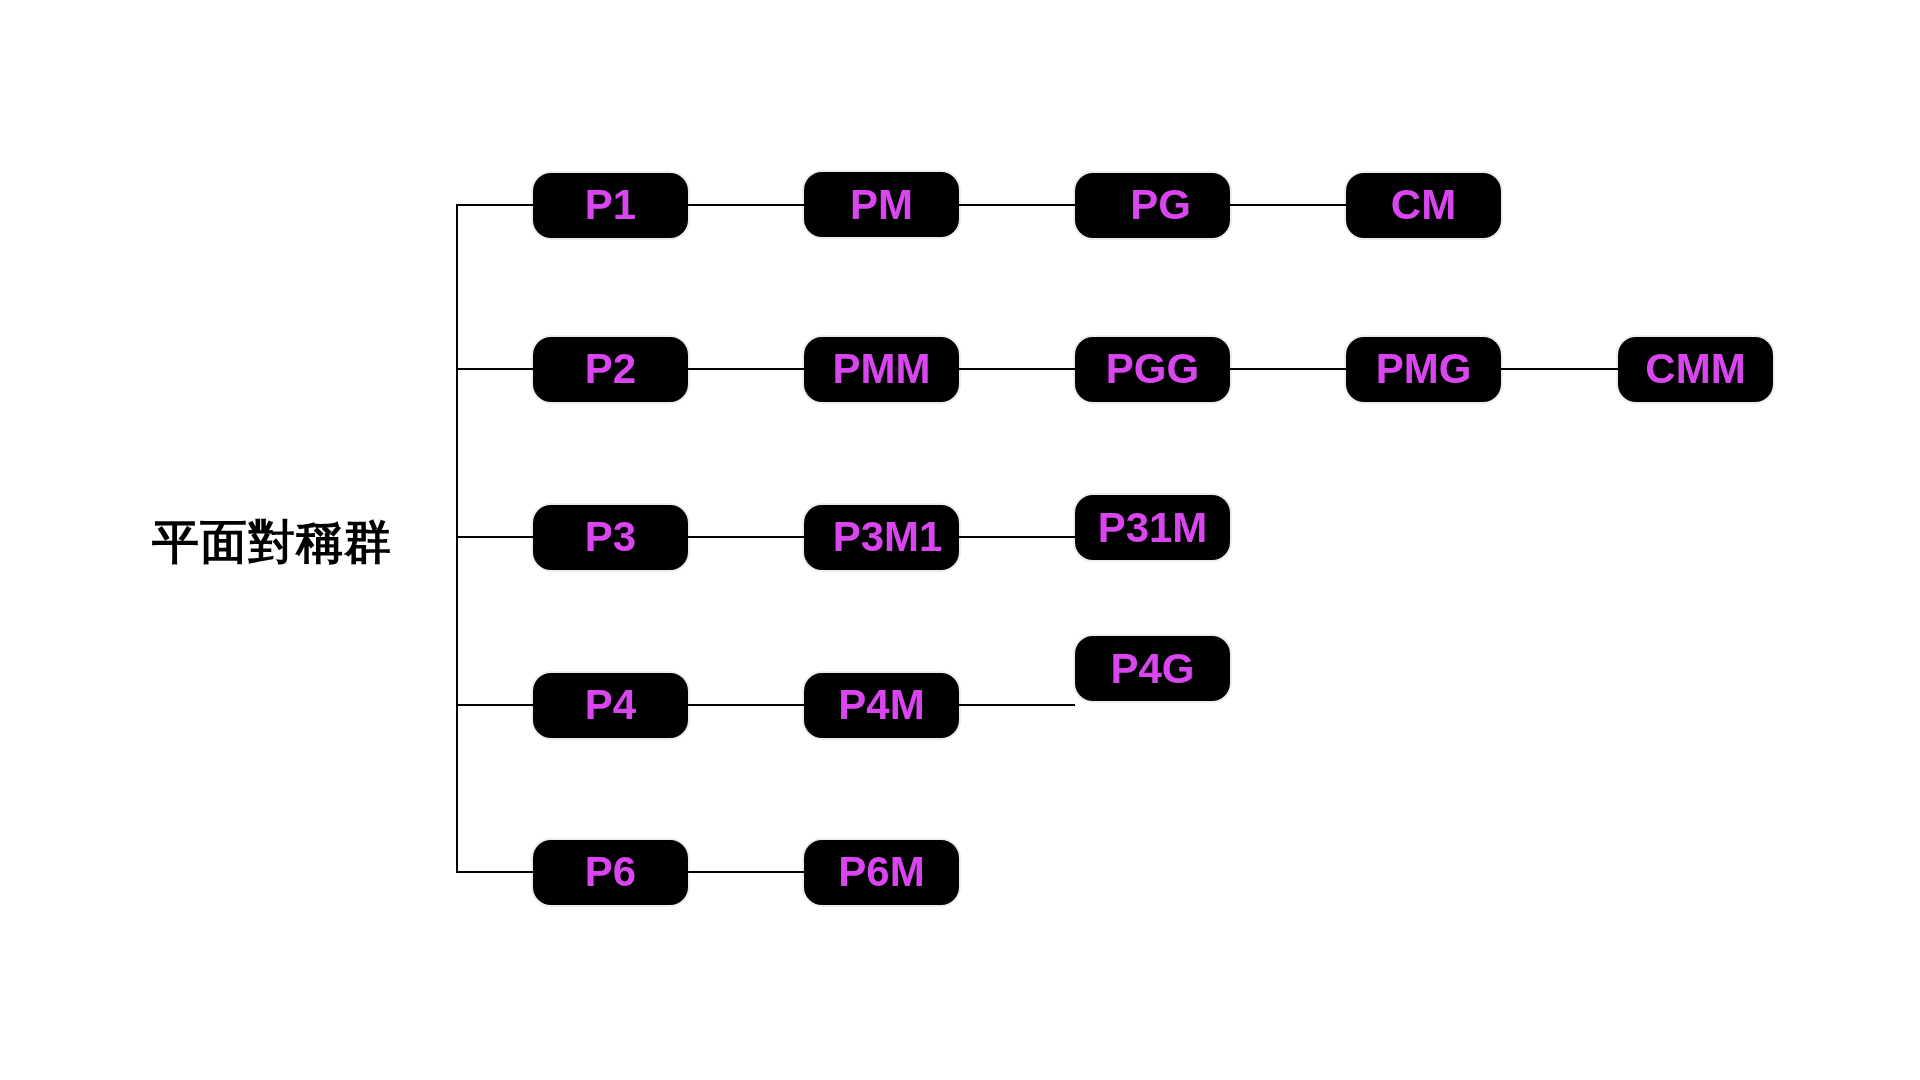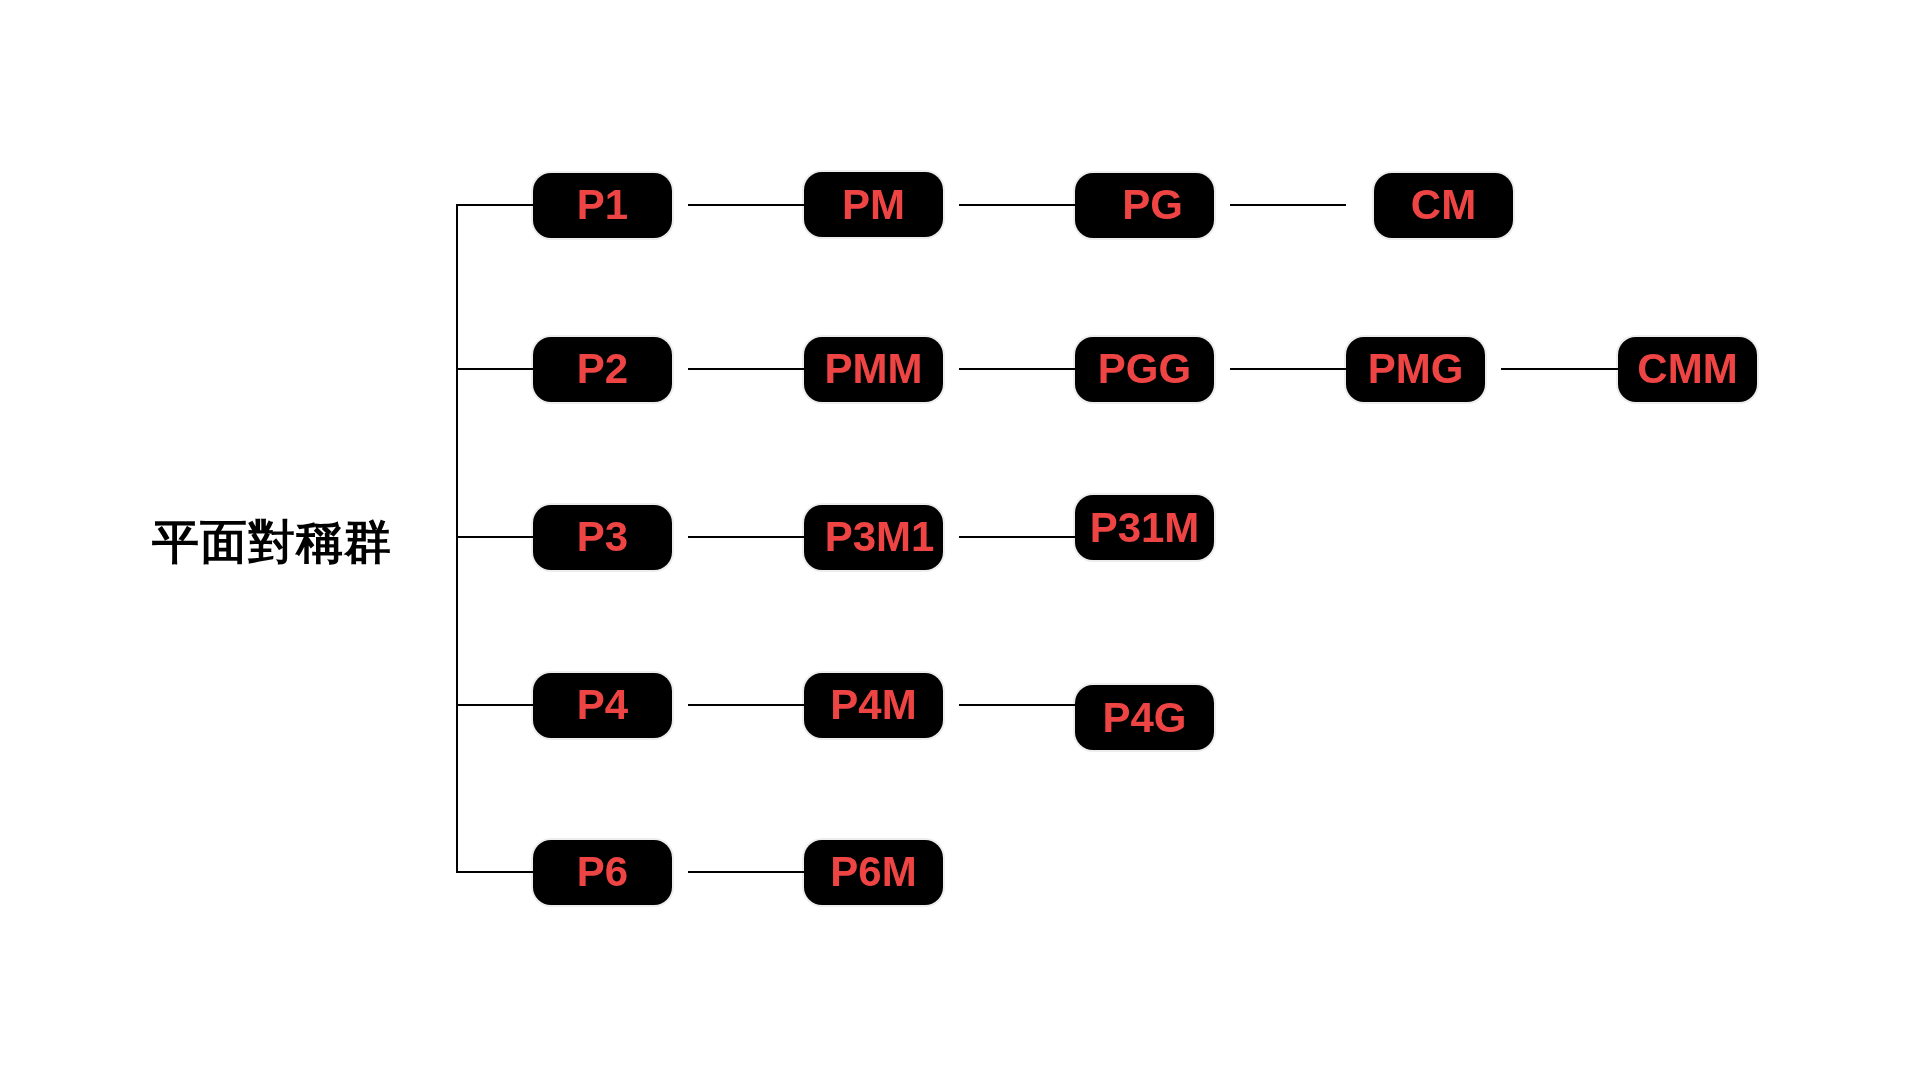--- a/index.html
+++ b/index.html
@@ -20,25 +20,25 @@
     left: 152px;
     top: 511px;
     font-size: 47px;
     font-weight: 700;
     color: #000000;
     letter-spacing: 1px;
     white-space: nowrap;
   }
   .node {
     position: absolute;
-    width: 139px;
+    width: 155px;
     height: 65px;
     background: #000000;
     border-radius: 18px;
-    color: #ef4444;
+    color: #d946ef;
     font-size: 42px;
     font-weight: 700;
     display: flex;
     align-items: center;
     justify-content: center;
     box-shadow: 0 0 0 2px rgba(0,0,0,0.07);
     box-sizing: border-box;
     white-space: nowrap;
   }
   .line-h {
@@ -59,21 +59,21 @@
   <div class="diagram-title">平面對稱群</div>
   <div id="tree">
       <div class="line-v" style="left: 456px; top: 204px; height: 669px;"></div>
       <div class="line-h" style="left: 457px; width: 76px; top: 204px;"></div>
       <div class="node" style="left: 533px; top: 172.5px;">P1</div>
       <div class="line-h" style="left: 688px; width: 116px; top: 204px;"></div>
       <div class="node" style="left: 804px; top: 172px;">PM</div>
       <div class="line-h" style="left: 959px; width: 116px; top: 204px;"></div>
       <div class="node" style="left: 1075px; top: 172.5px; padding-left: 16px;">PG</div>
       <div class="line-h" style="left: 1230px; width: 116px; top: 204px;"></div>
-      <div class="node" style="left: 1346px; top: 172.5px; margin-left: 28px;">CM</div>
+      <div class="node" style="left: 1346px; top: 172.5px;">CM</div>
       <div class="line-h" style="left: 457px; width: 76px; top: 368px;"></div>
       <div class="node" style="left: 533px; top: 336.5px;">P2</div>
       <div class="line-h" style="left: 688px; width: 116px; top: 368px;"></div>
       <div class="node" style="left: 804px; top: 336.5px;">PMM</div>
       <div class="line-h" style="left: 959px; width: 116px; top: 368px;"></div>
       <div class="node" style="left: 1075px; top: 336.5px;">PGG</div>
       <div class="line-h" style="left: 1230px; width: 116px; top: 368px;"></div>
       <div class="node" style="left: 1346px; top: 336.5px;">PMG</div>
       <div class="line-h" style="left: 1501px; width: 117px; top: 368px;"></div>
       <div class="node" style="left: 1618px; top: 336.5px;">CMM</div>
@@ -81,19 +81,19 @@
       <div class="node" style="left: 533px; top: 504.5px;">P3</div>
       <div class="line-h" style="left: 688px; width: 116px; top: 536px;"></div>
       <div class="node" style="left: 804px; top: 504.5px; padding-left: 12px;">P3M1</div>
       <div class="line-h" style="left: 959px; width: 116px; top: 536px;"></div>
       <div class="node" style="left: 1075px; top: 495px;">P31M</div>
       <div class="line-h" style="left: 457px; width: 76px; top: 704px;"></div>
       <div class="node" style="left: 533px; top: 672.5px;">P4</div>
       <div class="line-h" style="left: 688px; width: 116px; top: 704px;"></div>
       <div class="node" style="left: 804px; top: 672.5px;">P4M</div>
       <div class="line-h" style="left: 959px; width: 116px; top: 704px;"></div>
-      <div class="node" style="left: 1075px; top: 685px;">P4G</div>
+      <div class="node" style="left: 1075px; top: 636px;">P4G</div>
       <div class="line-h" style="left: 457px; width: 76px; top: 871px;"></div>
       <div class="node" style="left: 533px; top: 839.5px;">P6</div>
       <div class="line-h" style="left: 688px; width: 116px; top: 871px;"></div>
       <div class="node" style="left: 804px; top: 839.5px;">P6M</div>
     </div>
 </div>
 
 </body></html>

